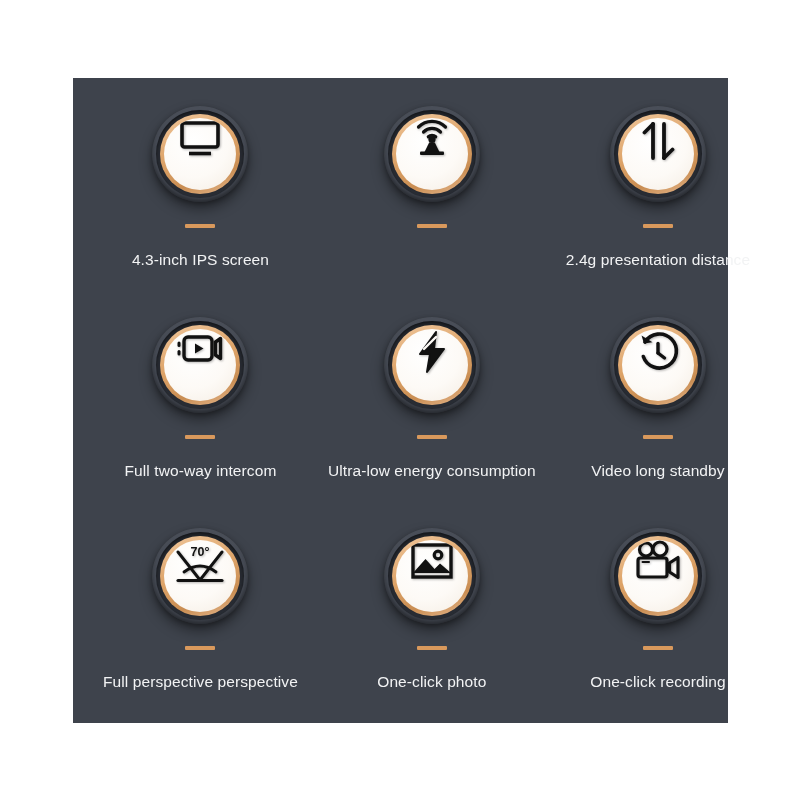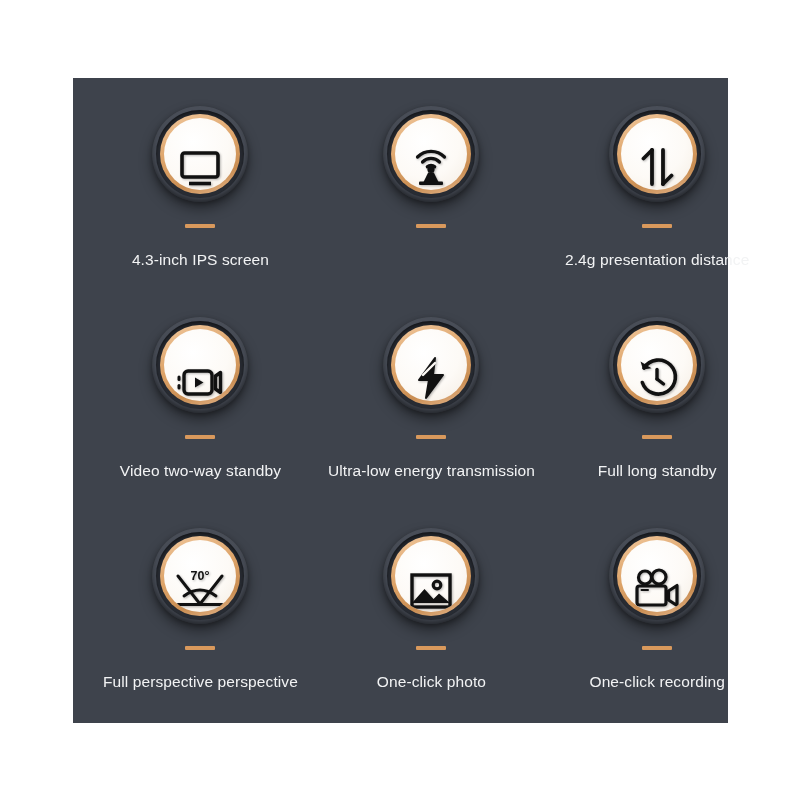--- a/index.html
+++ b/index.html
@@ -74,21 +74,21 @@
     border-radius: 50%;
     background: linear-gradient(160deg, #f0c79c 0%, #dda368 45%, #c98d52 75%, #e8bb92 100%);
     box-shadow: 0 0 4px rgba(0,0,0,0.25);
   }
   .badge-inner {
     position: absolute;
     left: 12px; top: 12px; right: 12px; bottom: 12px;
     border-radius: 50%;
     background: radial-gradient(circle at 40% 33%, #ffffff 0%, #fdfaf6 55%, #f4ece2 100%);
     display: flex;
-    align-items: flex-end;
+    align-items: flex-start;
     justify-content: center;
     overflow: hidden;
   }
   .badge-inner svg {
     display: block;
     filter: drop-shadow(1px 1px 1.2px rgba(0,0,0,0.28));
   }
 
   
   .dash {
@@ -180,57 +180,57 @@
               <rect x="9" y="8" width="28" height="23" rx="4" fill="none" stroke="#111" stroke-width="3.4"></rect>
               <path d="M40.5 13 L45.5 9.5 L45.5 29.5 L40.5 26 Z" fill="none" stroke="#111" stroke-width="3.4" stroke-linejoin="round"></path>
               <path d="M20 14.5 L28.5 19.5 L20 24.5 Z" fill="#111"></path>
               <line x1="4" y1="14" x2="4" y2="16.5" stroke="#111" stroke-width="3" stroke-linecap="round"></line>
               <line x1="4" y1="22.5" x2="4" y2="25" stroke="#111" stroke-width="3" stroke-linecap="round"></line>
             </svg>
           </span>
         </div>
       </div>
       <div class="dash"></div>
-      <div class="caption">Video two-way standby</div>
+      <div class="caption">Full two-way intercom</div>
     </div>
 
     <div class="feature-cell">
       <div class="badge">
         <div class="badge-ring"></div>
         <div class="badge-inner">
           <span>
             <svg width="40" height="46" viewBox="0 0 40 46">
               <path d="M24 3 L8 25 L18 25 L15 43 L32 20 L22 20 Z" fill="#111" stroke="#111" stroke-width="2" stroke-linejoin="round"></path>
               <line x1="12" y1="20" x2="24" y2="8" stroke="#fdfaf6" stroke-width="2.4" stroke-linecap="round"></line>
             </svg>
           </span>
         </div>
       </div>
       <div class="dash"></div>
-      <div class="caption">Ultra-low energy transmission</div>
+      <div class="caption">Ultra-low energy consumption</div>
     </div>
 
     <div class="feature-cell">
       <div class="badge">
         <div class="badge-ring"></div>
         <div class="badge-inner">
           <span>
             <svg width="46" height="46" viewBox="0 0 46 46">
               <path d="M10 13 A17 17 0 1 1 8.3 27.5" fill="none" stroke="#111" stroke-width="3.6" stroke-linecap="round"></path>
               <path d="M6.5 6.5 L9 14.5 L17.5 13.2 Z" fill="#111"></path>
               <g stroke="#111" stroke-width="3.4" stroke-linecap="round" fill="none">
                 <path d="M23 14.5 L23 24"></path>
                 <path d="M23 24 L29.5 29"></path>
               </g>
             </svg>
           </span>
         </div>
       </div>
       <div class="dash"></div>
-      <div class="caption">Full long standby</div>
+      <div class="caption">Video long standby</div>
     </div>
 
     <div class="feature-cell">
       <div class="badge">
         <div class="badge-ring"></div>
         <div class="badge-inner">
           <span>
             <svg width="56" height="48" viewBox="0 0 56 48">
               <g stroke="#111" stroke-width="2.9" fill="none" stroke-linecap="round">
                 <path d="M6 12 L28 40"></path>

